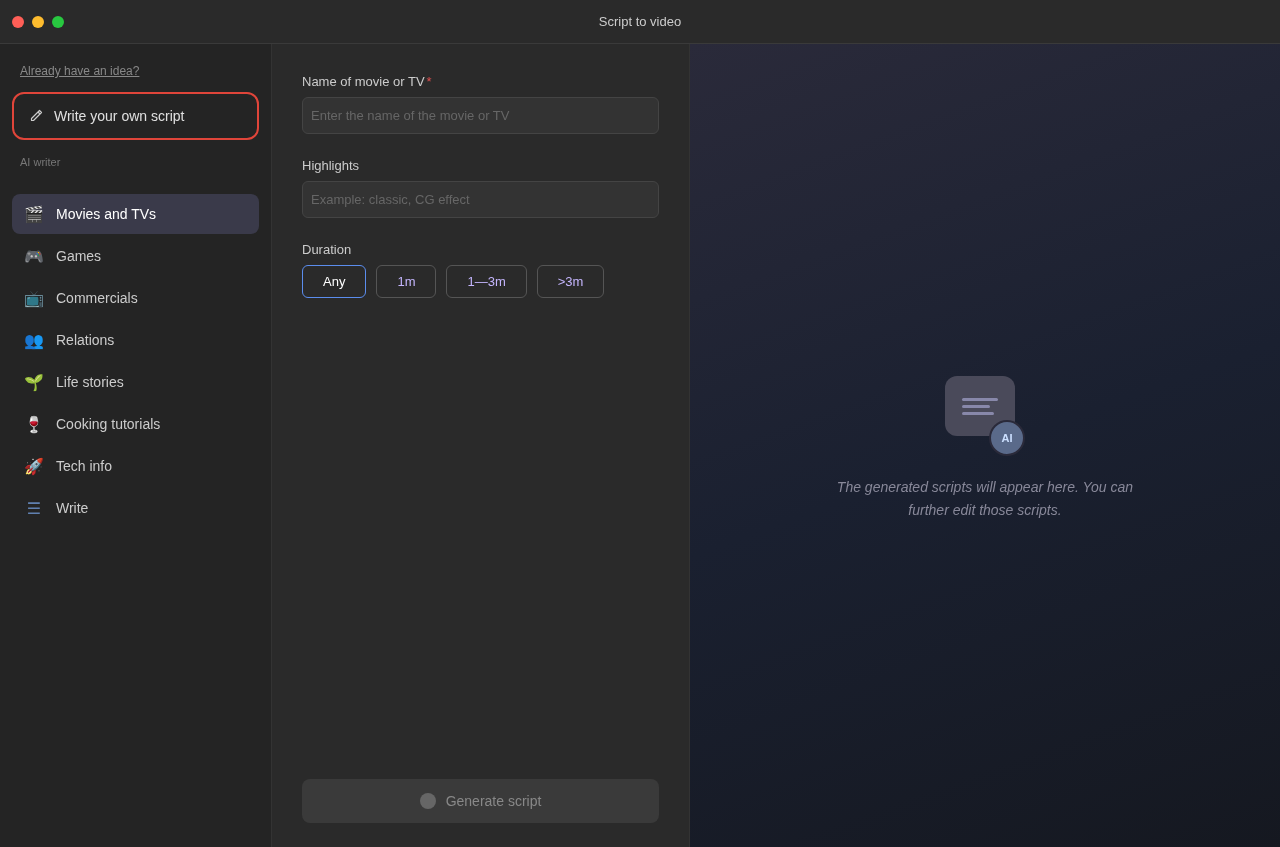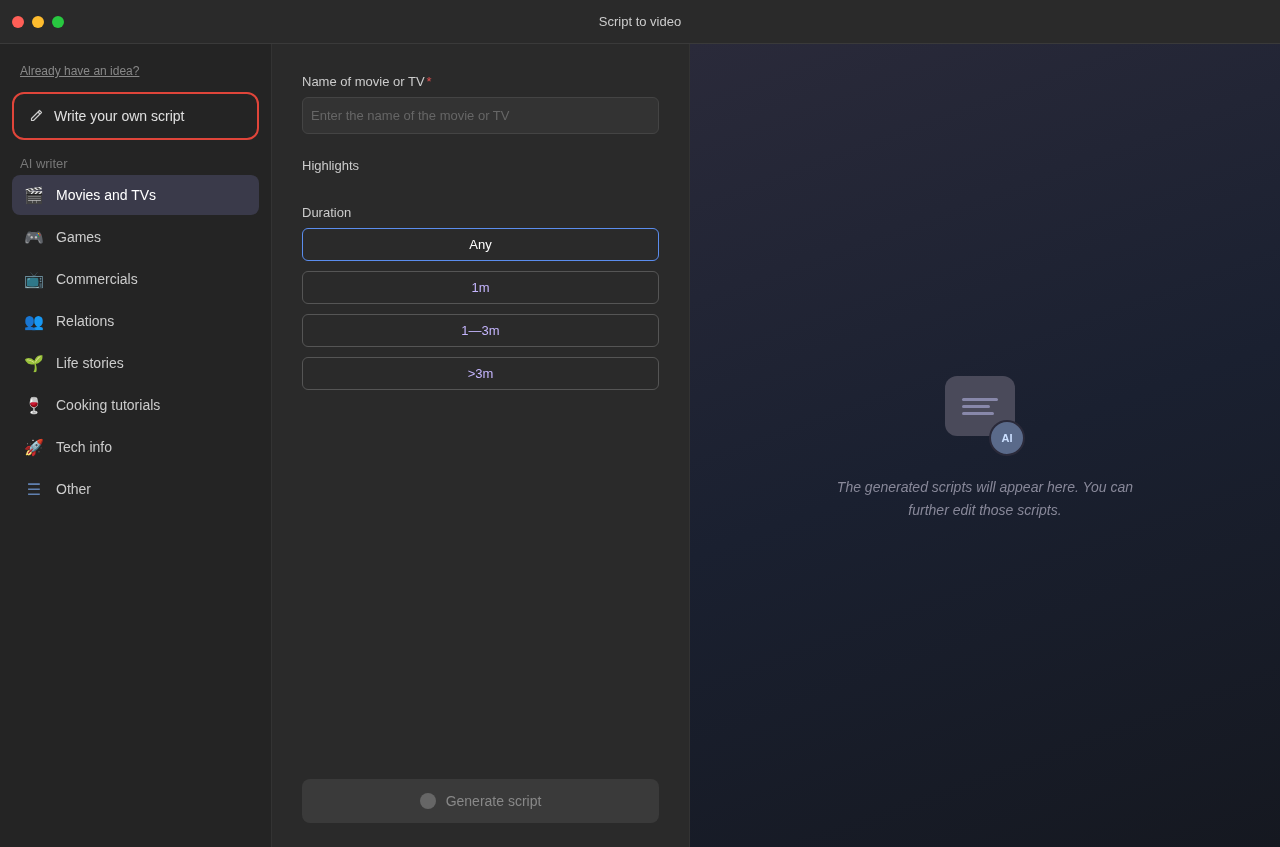--- a/index.html
+++ b/index.html
@@ -89,24 +89,24 @@
       width: 100%;
     }
 
     .pencil-icon {
       width: 16px;
       height: 16px;
       flex-shrink: 0;
     }
 
     .ai-writer-label {
-      font-size: 13px;
+      font-size: 11px;
       color: #777;
       padding-left: 8px;
-      margin-bottom: 4px;
+      margin-bottom: 26px;
     }
 
     .nav-item {
       display: flex;
       align-items: center;
       gap: 12px;
       padding: 10px 12px;
       border-radius: 8px;
       cursor: pointer;
       font-size: 14px;
@@ -161,21 +161,20 @@
       outline: none;
     }
 
     .text-input::placeholder {
       color: #666;
     }
 
     .duration-buttons {
       display: flex;
       gap: 10px;
-      flex-direction: column;
     }
 
     .duration-btn {
       padding: 8px 20px;
       border-radius: 6px;
       border: 1px solid #555;
       background: transparent;
       color: #c4b5fd;
       font-size: 13px;
       cursor: pointer;
@@ -340,36 +339,37 @@
       <div class="nav-item">
         <div class="nav-icon icon-cooking">🍷</div>
         <span>Cooking tutorials</span>
       </div>
       <div class="nav-item">
         <div class="nav-icon icon-tech">🚀</div>
         <span>Tech info</span>
       </div>
       <div class="nav-item">
         <div class="nav-icon icon-other">☰</div>
-        <span>Other</span>
+        <span>Write</span>
       </div>
     </nav>
   </div>
 
   <div class="center-panel">
 
     <div>
       <div class="field-label">
         <span>Name of movie or TV</span><span class="required-star">*</span>
       </div>
       <input type="text" class="text-input" placeholder="Enter the name of the movie or TV" style="">
     </div>
 
     <div>
       <div class="field-label">Highlights</div>
+      <input type="text" class="text-input" placeholder="Example: classic, CG effect" style="">
     </div>
 
     <div>
       <div class="field-label">Duration</div>
       <div class="duration-buttons">
         <button class="duration-btn active">Any</button>
         <button class="duration-btn">1m</button>
         <button class="duration-btn">1—3m</button>
         <button class="duration-btn">&gt;3m</button>
       </div>

